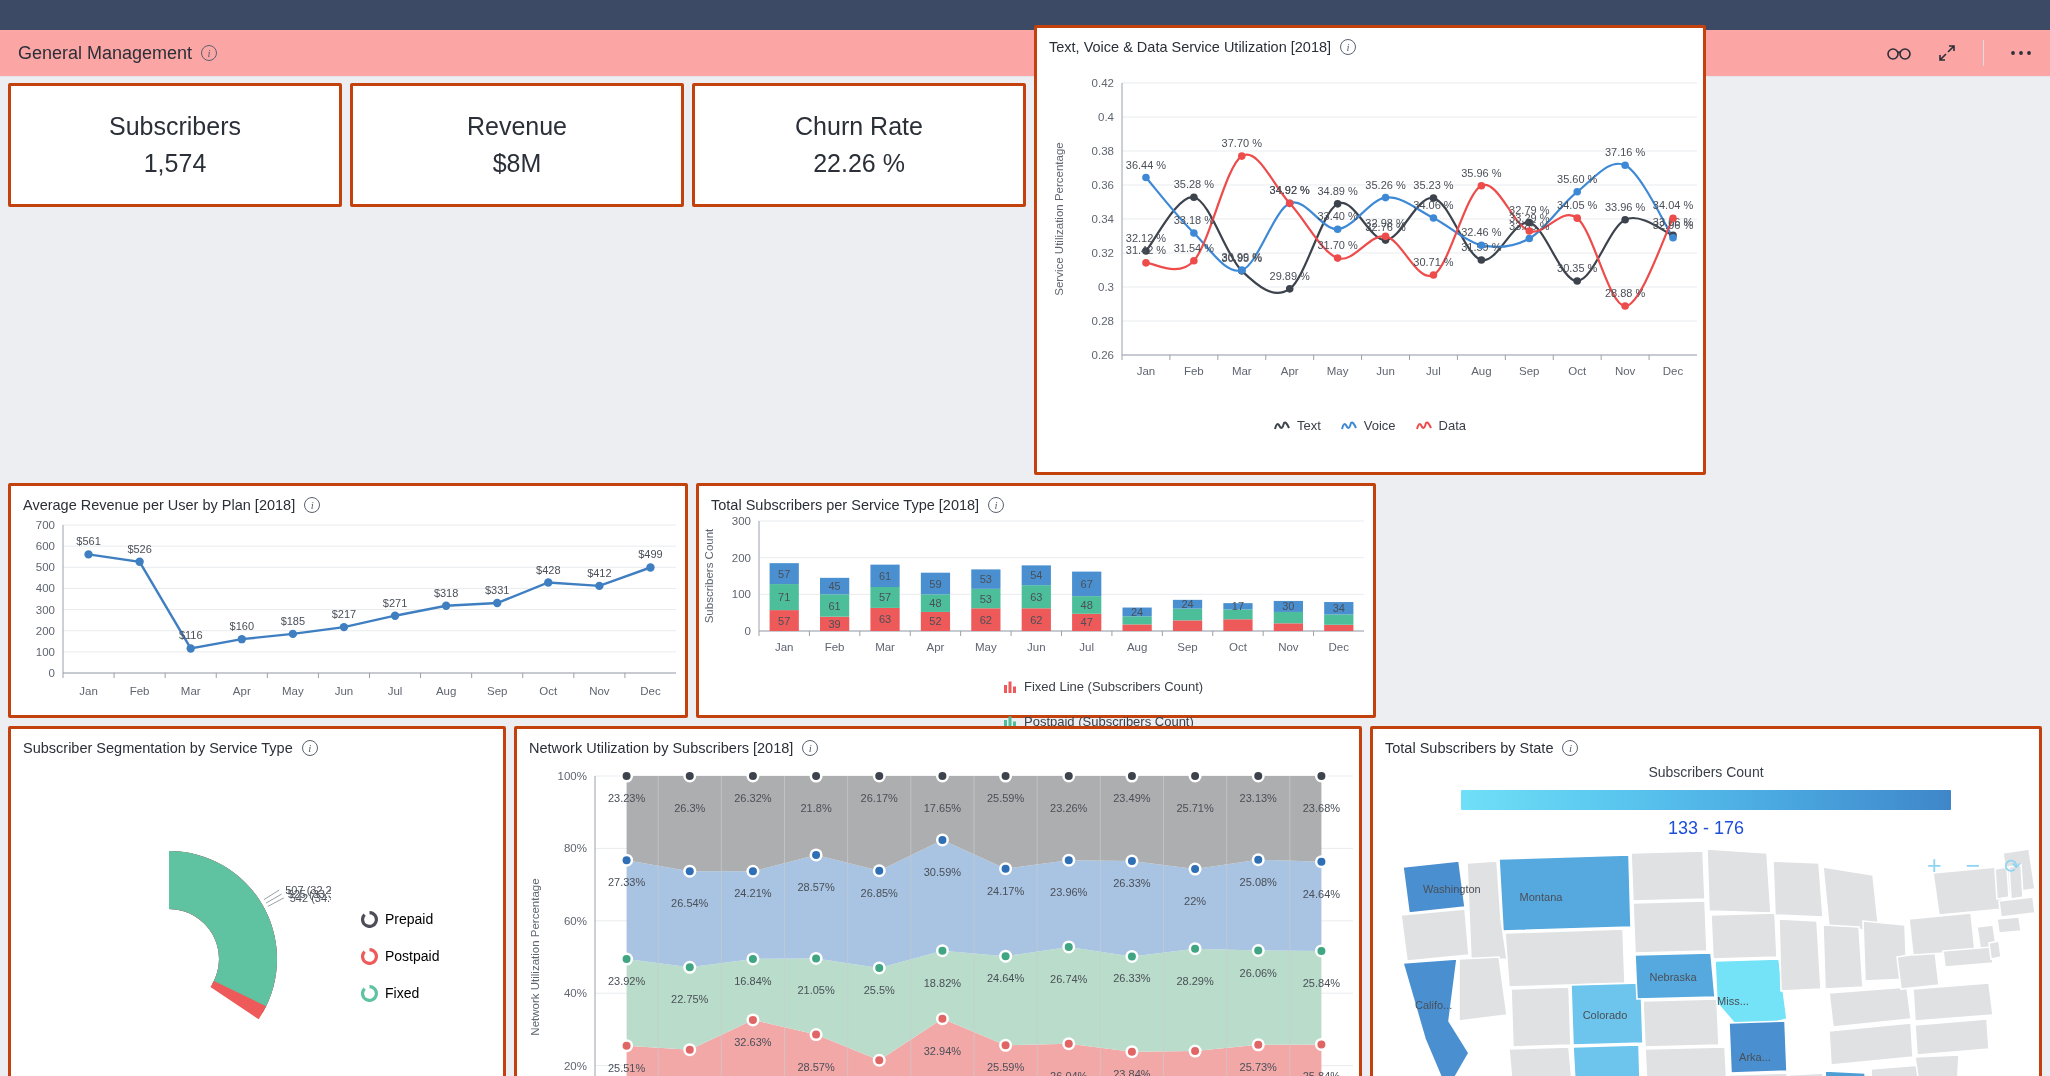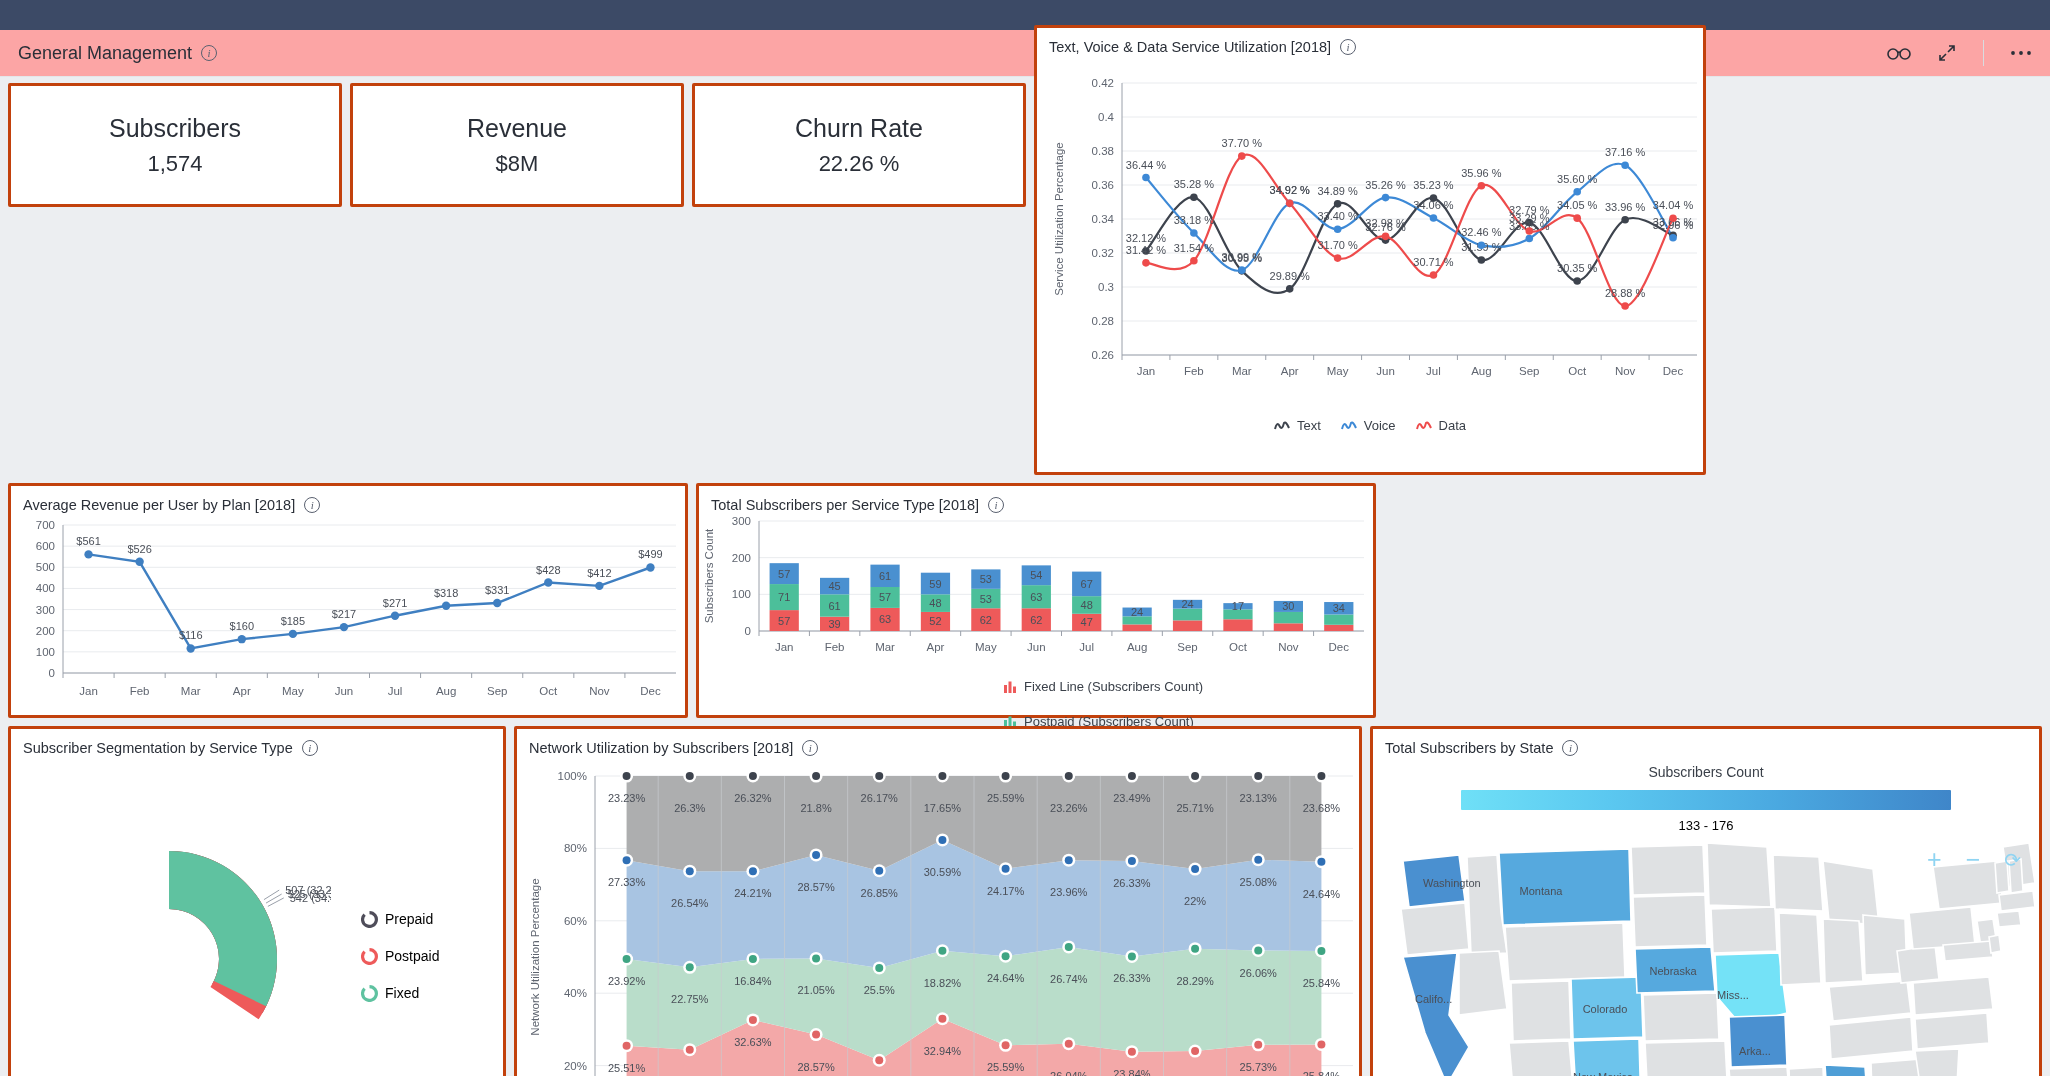--- a/index.html
+++ b/index.html
@@ -27,21 +27,21 @@
   .grid { padding: 6px 8px 0 8px; }
   .row { display: flex; gap: 8px; margin-bottom: 8px; }
   .card { background: #fff; border: 3px solid #c2410c; border-radius: 2px; position: relative; }
   .card-title { font-size: 14.5px; color: #2a2f38; display: flex; align-items: center; padding: 11px 0 0 12px; }
 
   
   .kpi-wrap { display: flex; gap: 8px; flex: none; }
   .kpi { width: 334px; height: 124px; display: flex; flex-direction: column;
          align-items: center; justify-content: center; gap: 8px; }
   .kpi-label { font-size: 25px; color: #2a2f38; font-weight: 400; }
-  .kpi-value { font-size: 22px; color: #2a2f38; }
+  .kpi-value { font-size: 25px; color: #2a2f38; }
 
   .axis-label { font-size: 11.5px; fill: #5f6570; font-family: "Liberation Sans", sans-serif; }
   .axis-title { font-size: 11.5px; fill: #5f6570; font-family: "Liberation Sans", sans-serif; }
   .dlabel { font-size: 11px; fill: #4a4f58; font-family: "Liberation Sans", sans-serif; }
   .gridline { stroke: #e9ebee; stroke-width: 1; }
   .axisline { stroke: #9aa0aa; stroke-width: 1; }
 
   .legend { display: flex; align-items: flex-end; justify-content: center;
             gap: 20px; flex-wrap: wrap; font-size: 13px; color: #3a4049; }
   .legend-item { display: flex; align-items: center; gap: 7px; cursor: pointer; }
@@ -707,21 +707,21 @@
         </svg>
       
     </div>
     <div class="card" style="width:672px;height:530px;">
       <div class="card-title">
         <span>Total Subscribers by State</span>
         <span class="info-icon">i</span>
       </div>
       <div style="text-align:center;margin-top:8px;font-size:14px;color:#3a4049;">Subscribers Count</div>
       <div class="map-colorbar" style="margin:10px 88px 0 88px;"></div>
-      <div style="text-align:center;margin-top:8px;font-size:13px;color:#000000;">133 - 176</div>
+      <div style="text-align:center;margin-top:8px;font-size:18px;color:#1d4ed8;">133 - 176</div>
       <div style="position:relative;">
         <div style="position:absolute;right:18px;top:12px;display:flex;gap:24px;align-items:center;font-size:25px;color:#8fd4f2;z-index:5;">
           <span style="cursor:pointer;">+</span>
           <span style="cursor:pointer;">−</span>
           <span style="cursor:pointer;font-size:20px;">⟳</span>
         </div>
         <svg id="svg-map" width="672" height="390" viewBox="0 0 672 390">
             <path d="M30,28 L86,22 L92,68 L36,74 Z" fill="#4a90d0" stroke="#fff" stroke-width="1.6"></path>
             <path d="M28,76 L92,70 L96,116 L34,122 Z" fill="#dfe1e3" stroke="#fff" stroke-width="1.6"></path>
             <path d="M30,124 L84,120 L76,182 L96,214 L74,252 L52,200 Z" fill="#4a90d0" stroke="#fff" stroke-width="1.6"></path>

